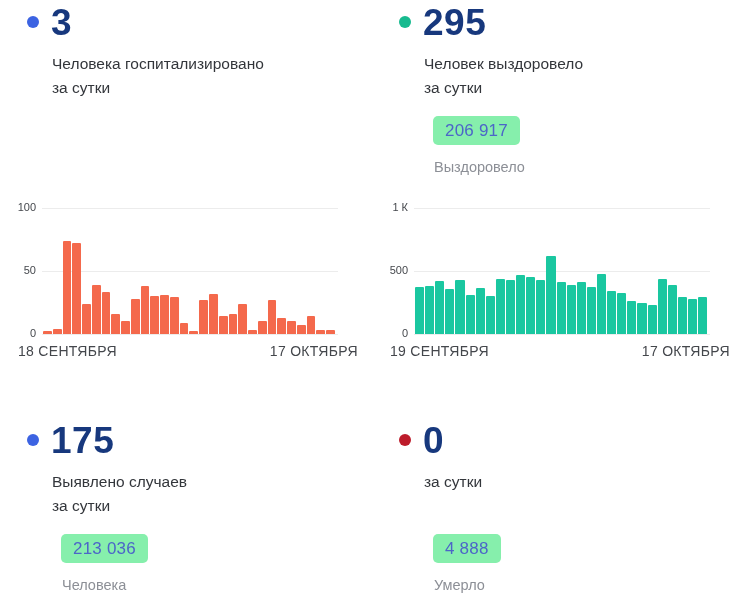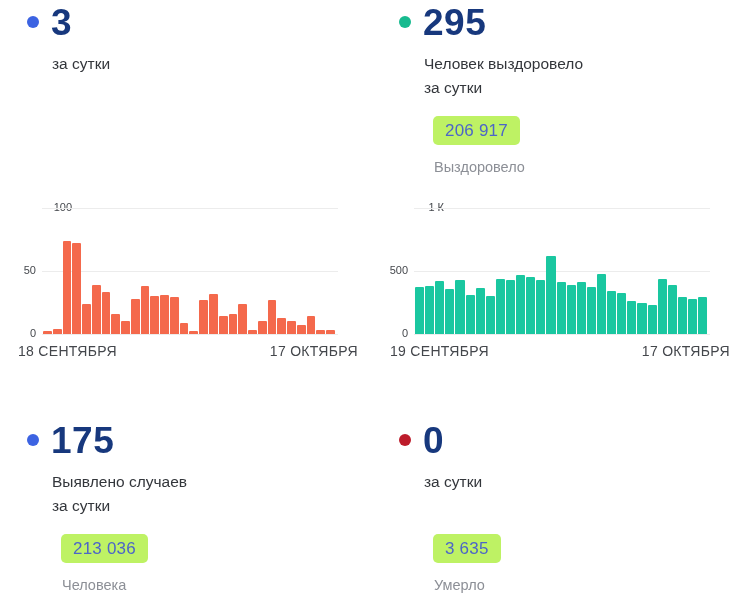--- a/index.html
+++ b/index.html
@@ -22,34 +22,34 @@
     position:absolute;left:51px;top:3px;
     font-size:37px;line-height:40px;font-weight:700;color:#17387d;letter-spacing:.5px;
   }
   .desc{
     position:absolute;left:52px;top:52px;
     font-size:15.5px;line-height:23.5px;color:#33363b;
   }
   .badge{
     position:absolute;left:61px;top:116px;
     display:inline-block;padding:4px 12px;border-radius:5px;
-    background:#bef264;color:#4c65c8;
+    background:#86efac;color:#4c65c8;
     font-size:17px;line-height:21px;font-weight:500;letter-spacing:.2px;
   }
   .sublabel{
     position:absolute;left:62px;top:158px;
     font-size:14.5px;line-height:18px;color:#8c8f96;
   }
 
   .chart{position:absolute;left:0;top:196px;width:372px;height:164px;}
   .ytick{
     position:absolute;left:0;width:36px;text-align:right;
     font-size:11px;line-height:13px;color:#45484d;
   }
-  .ytick.t0{top:5px;padding-left:36px;}
+  .ytick.t0{top:5px;}
   .ytick.t1{top:68px;}
   .ytick.t2{top:131px;}
   .gridline{position:absolute;left:42px;width:296px;height:1px;background:#ececec;}
   .gridline.g0{top:12px;}
   .gridline.g1{top:75px;}
   .gridline.g2{top:138px;}
   .bars{
     position:absolute;left:43px;top:12px;width:292px;height:126px;
     display:flex;align-items:flex-end;gap:1px;
   }
@@ -61,20 +61,21 @@
   .xlabel-left{left:18px;}
   .xlabel-right{right:14px;}
 </style>
 </head>
 <body>
 
 <div id="q1" class="panel tall">
   <span class="dot" style="background-color: rgb(60, 99, 226);"></span>
   <div class="big-num">3</div>
   <div class="desc">
+    <div>Человека госпитализировано</div>
     <div>за сутки</div>
   </div>
   <div class="chart">
     <span class="ytick t0">100</span>
     <span class="ytick t1">50</span>
     <span class="ytick t2">0</span>
     <div class="gridline g0"></div>
     <div class="gridline g1"></div>
     <div class="gridline g2"></div>
     <div class="bars">
@@ -176,15 +177,15 @@
   <span class="badge">213 036</span>
   <div class="sublabel">Человека</div>
 </div>
 
 <div id="q4" class="panel short">
   <span class="dot" style="background-color: rgb(189, 28, 43);"></span>
   <div class="big-num">0</div>
   <div class="desc">
     <div>за сутки</div>
   </div>
-  <span class="badge">3 635</span>
+  <span class="badge">4 888</span>
   <div class="sublabel">Умерло</div>
 </div>
 
 </body></html>

